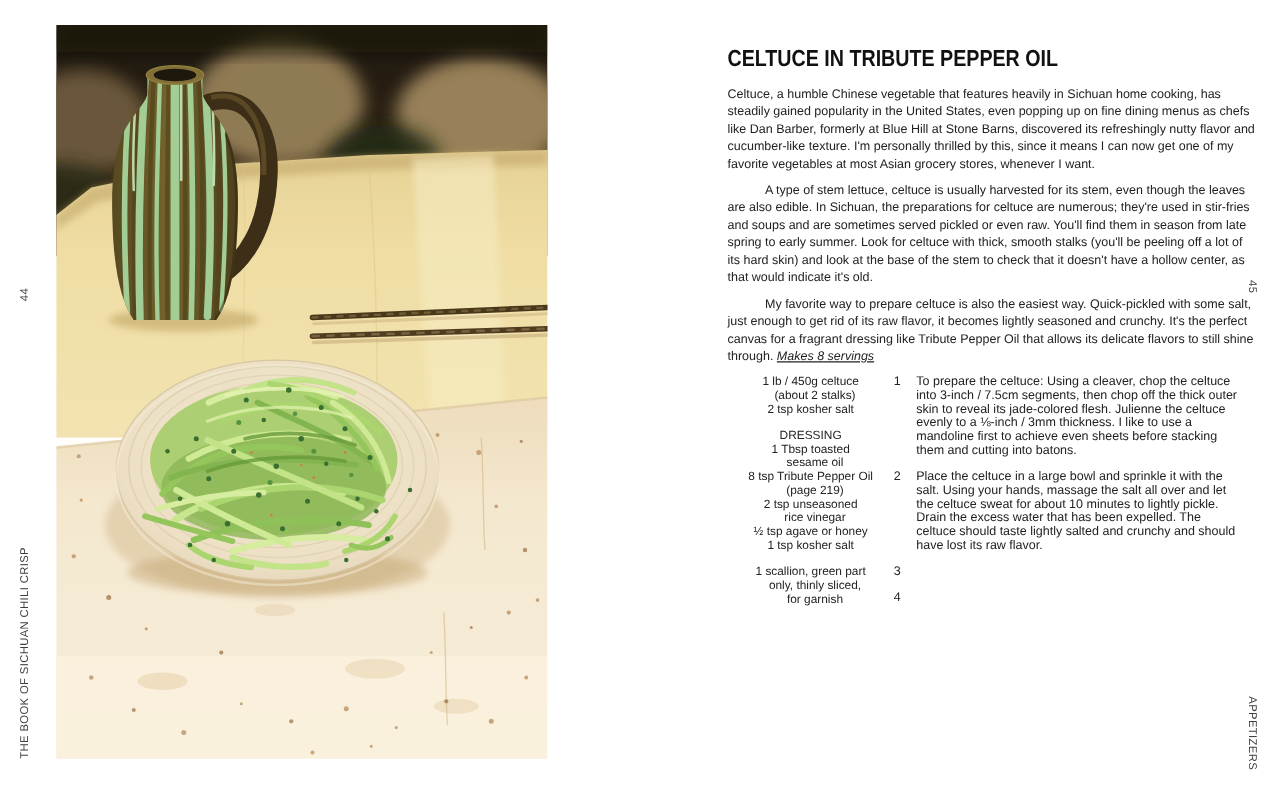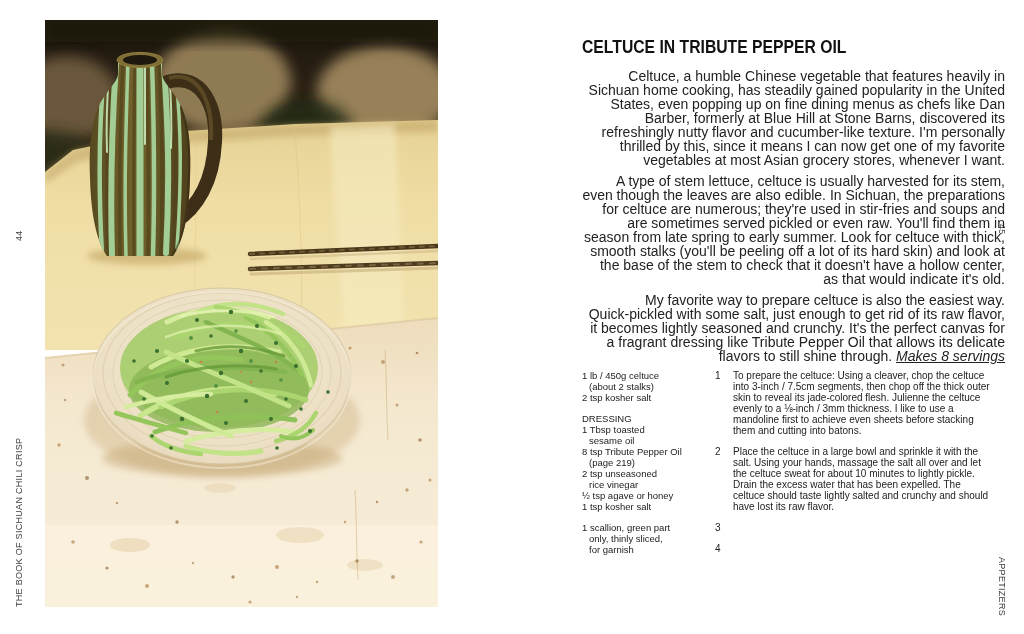--- a/index.html
+++ b/index.html
@@ -16,26 +16,26 @@
   #left-title{left:14px;top:607px;}
   #right-num{left:1007px;top:224px;}
   #right-section{left:1007px;top:557px;}
   
   .photo{position:absolute;left:45px;top:20px;width:393px;height:587px;}
   .photo svg{display:block;}
   
   .recipe{position:absolute;left:582px;top:24px;width:423px;margin-top:13px;}
   h1.recipe-title{margin:0 0 12px 0;font-size:18.5px;font-weight:bold;color:#111;line-height:20px;}
   .title-inner{display:inline-block;transform:scaleX(.85);transform-origin:0 50%;white-space:nowrap;letter-spacing:0;}
-  p.intro{margin:0 0 7px 0;font-size:14px;line-height:14px;color:#222;text-align:right;}
+  p.intro{margin:0 0 7px 0;font-size:10px;line-height:14px;color:#222;}
   p.intro.indent{text-indent:30px;}
   .servings{font-style:italic;text-decoration:underline;}
   .recipe-cols{display:flex;margin-top:6px;}
   .ingredients{flex:0 0 133px;font-size:9.5px;line-height:11px;color:#222;}
-  .ing-line{white-space:nowrap;}
+  .ing-line{white-space:nowrap;text-align:center;}
   .ing-line.ind{padding-left:7px;}
   .ing-line.gap{margin-top:10px;}
   .steps{flex:1;font-size:10px;line-height:11px;color:#222;}
   .step{display:flex;margin-bottom:10px;}
   .step .num{flex:0 0 18px;}
   .step .stext{flex:1;max-width:258px;}
 </style>
 </head>
 <body>
 

